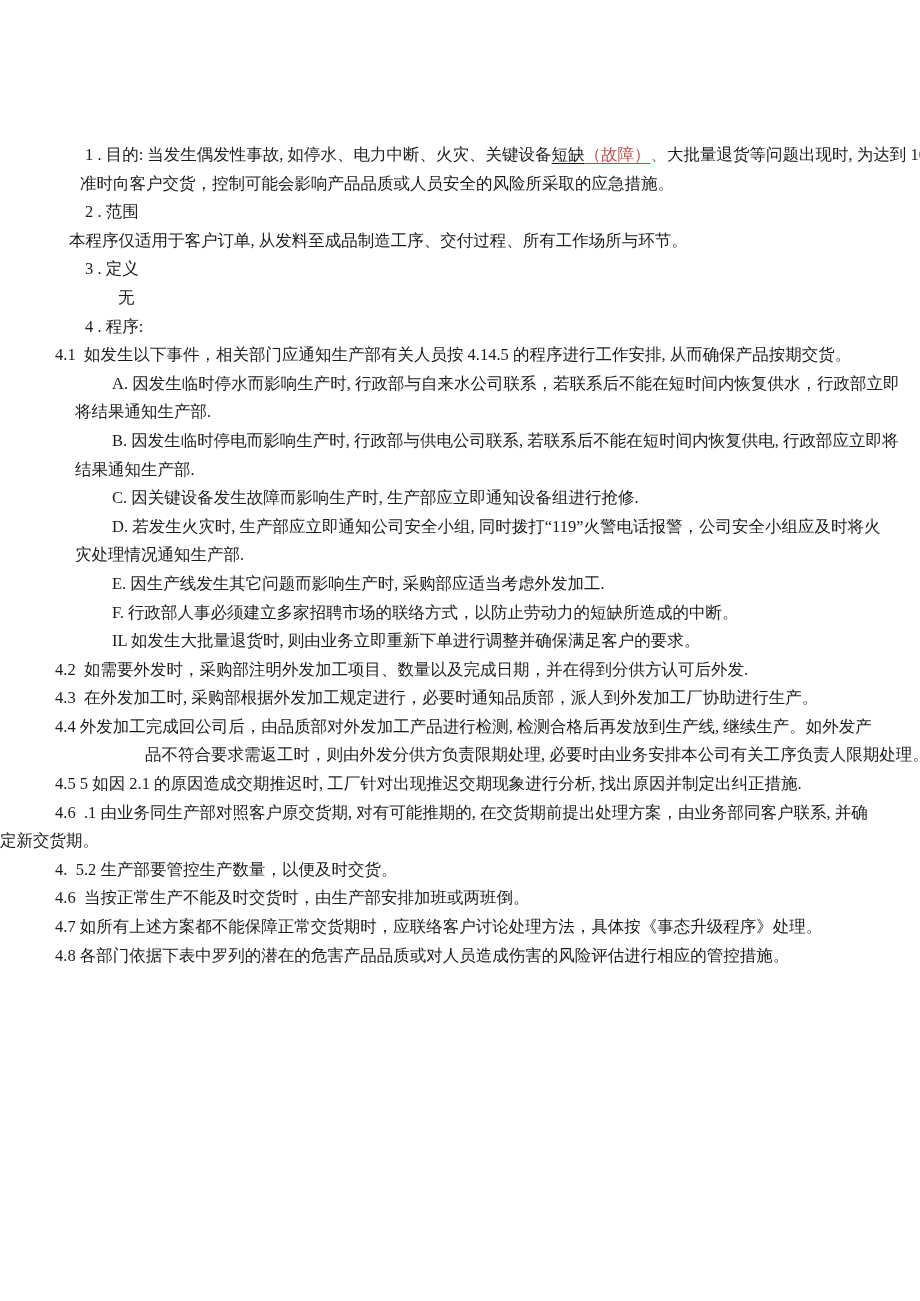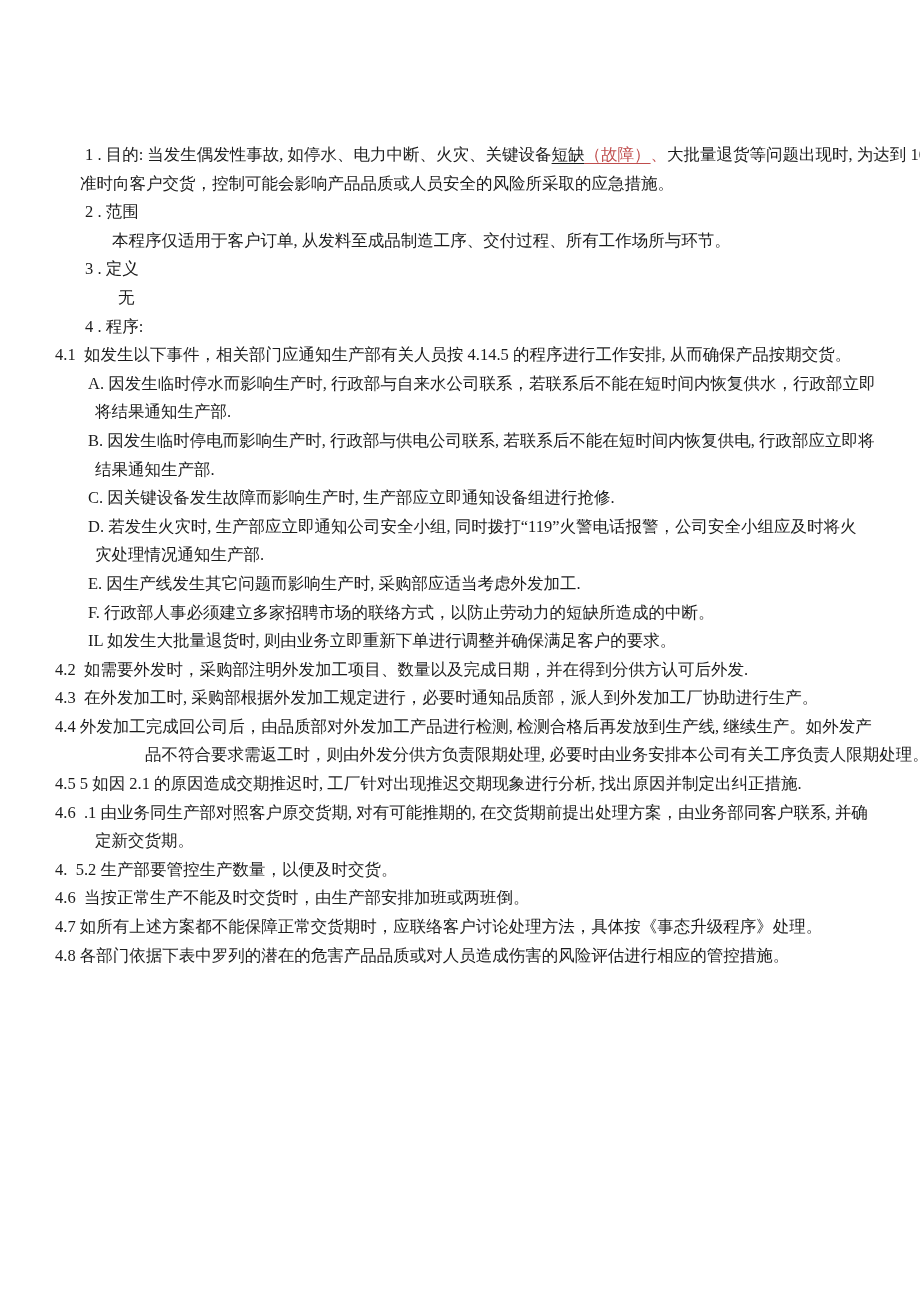--- a/index.html
+++ b/index.html
@@ -23,27 +23,27 @@
     font-size: 16.5px;
     line-height: 28.6px;
   }
   .line {
     white-space: pre;
     overflow: hidden;
   }
   
   .indent-sec     { padding-left: 85px;  }  
   .indent-p1cont  { padding-left: 80px; }  
-  .indent-t1      { padding-left: 112px; }  
+  .indent-t1      { padding-left: 69px; }  
   .indent-t2      { padding-left: 118px; }  
   .indent-num     { padding-left: 55px; }  
   .indent-numCont { padding-left: 145px; }  
-  .indent-abc     { padding-left: 88px; }  
-  .indent-abcCont { padding-left: 95px; }  
-  .indent-flush   { padding-left: 95px;  }  
+  .indent-abc     { padding-left: 112px; }  
+  .indent-abcCont { padding-left: 75px; }  
+  .indent-flush   {  }  
 
   .u  { text-decoration: underline; text-underline-offset: 3px; font-family: Liberation Serif, serif; }
   .ru { color: var(--red); text-decoration: underline; text-underline-offset: 3px; }
   .r  { color: var(--red); }
 </style>
 </head>
 <body style="background: rgb(255, 255, 255);">
 
 <div class="doc">
   <div>

